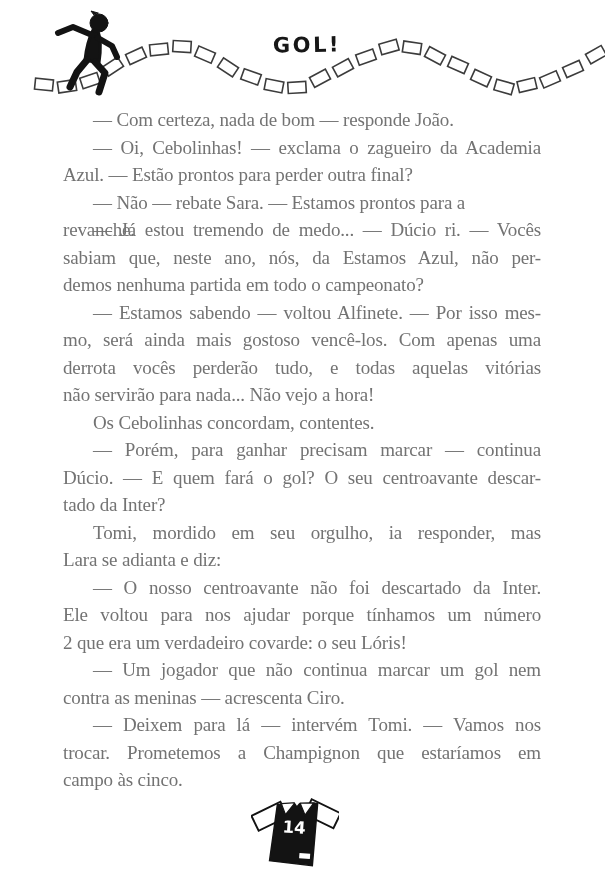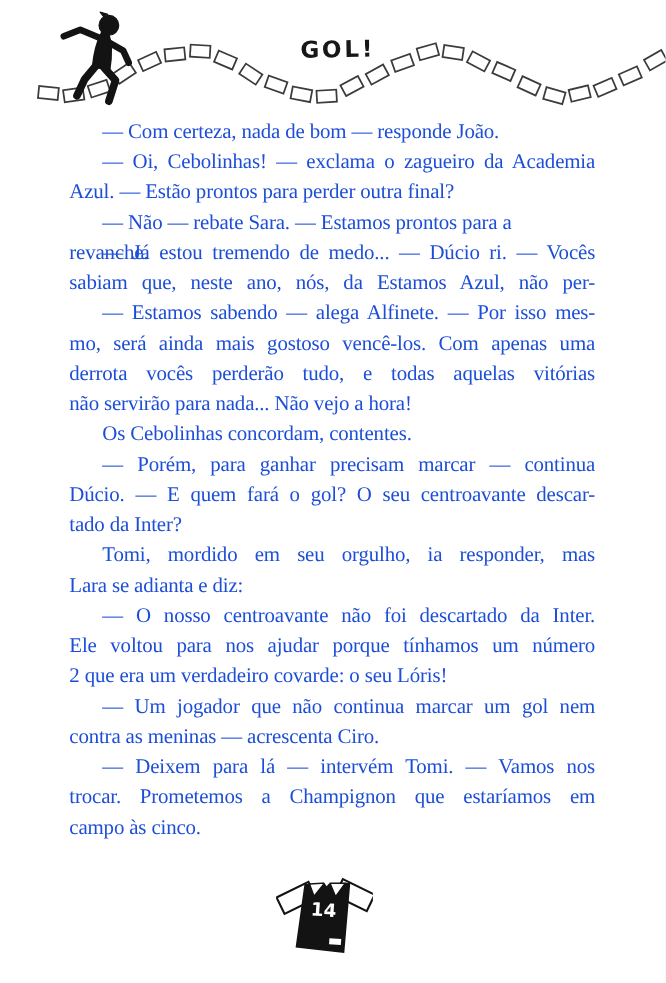--- a/index.html
+++ b/index.html
@@ -36,21 +36,21 @@
 
   
   .text-block {
     position: absolute;
     top: 106px;
     left: 63px;
     width: 478px;
     font-size: 19px;
     line-height: 27.5px;
     letter-spacing: -0.15px;
-    color: #1d4ed8;
+    color: #737373;
   }
   .line { height: 27.5px; white-space: normal; }
   .line.indent { text-indent: 30px; }
   .line.justify { text-align: justify; text-align-last: justify; }
 
   
   .jersey-wrap {
     position: absolute;
     top: 793px;
     left: 50%;
@@ -121,21 +121,22 @@
     <div class="chapter-title">GOL!</div>
   </div>
 
   <div class="text-block">
       <div class="line indent">— Com certeza, nada de bom — responde João.</div>
       <div class="line indent justify">— Oi, Cebolinhas! — exclama o zagueiro da Academia</div>
       <div class="line">Azul. — Estão prontos para perder outra final?</div>
       <div class="line indent">— Não — rebate Sara. — Estamos prontos para a revanche.</div>
       <div class="line indent justify">— Já estou tremendo de medo... — Dúcio ri. — Vocês</div>
       <div class="line justify">sabiam que, neste ano, nós, da Estamos Azul, não per-</div>
-      <div class="line indent justify">— Estamos sabendo — alega Alfinete. — Por isso mes-</div>
+      <div class="line">demos nenhuma partida em todo o campeonato?</div>
+      <div class="line indent justify">— Estamos sabendo — voltou Alfinete. — Por isso mes-</div>
       <div class="line justify">mo, será ainda mais gostoso vencê-los. Com apenas uma</div>
       <div class="line justify">derrota vocês perderão tudo, e todas aquelas vitórias</div>
       <div class="line">não servirão para nada... Não vejo a hora!</div>
       <div class="line indent">Os Cebolinhas concordam, contentes.</div>
       <div class="line indent justify">— Porém, para ganhar precisam marcar — continua</div>
       <div class="line justify">Dúcio. — E quem fará o gol? O seu centroavante descar-</div>
       <div class="line">tado da Inter?</div>
       <div class="line indent justify">Tomi, mordido em seu orgulho, ia responder, mas</div>
       <div class="line">Lara se adianta e diz:</div>
       <div class="line indent justify">— O nosso centroavante não foi descartado da Inter.</div>

